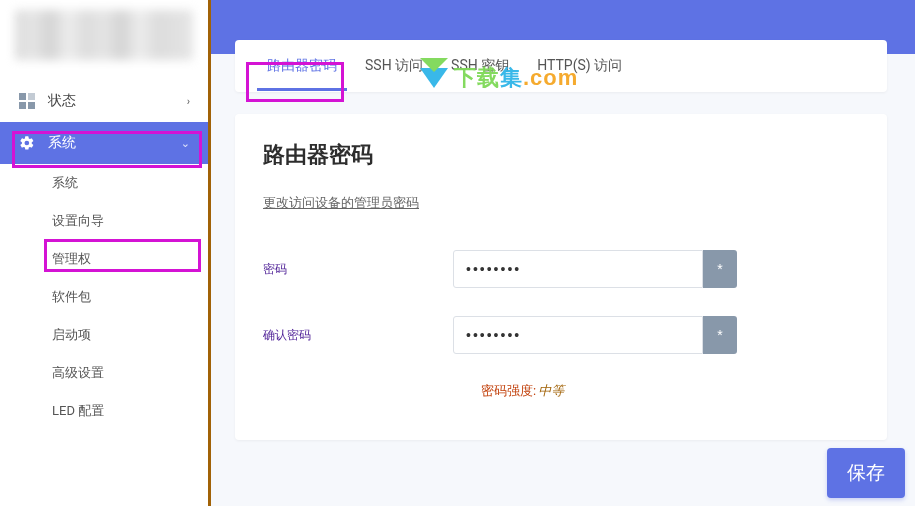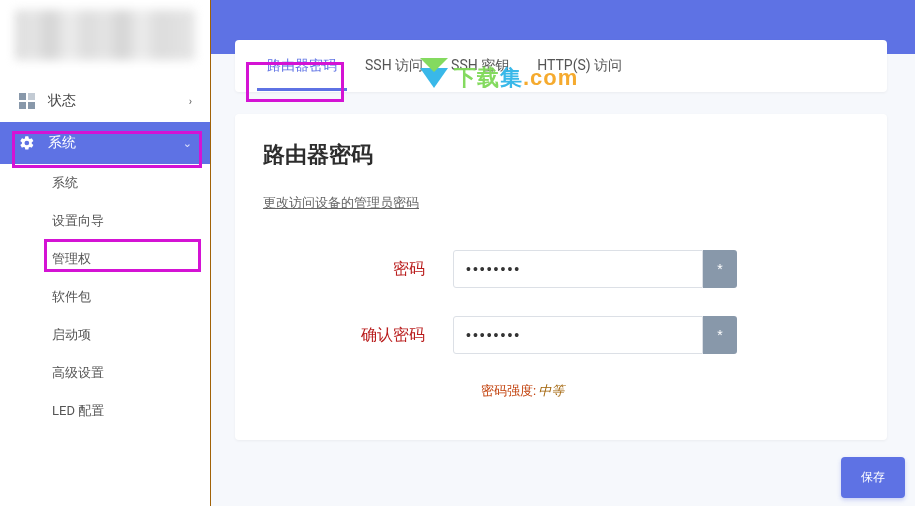--- a/index.html
+++ b/index.html
@@ -13,21 +13,21 @@
       overflow: hidden;
       position: relative;
     }
     .container { display: flex; height: 100%; }
     
     
     .sidebar {
       width: 211px;
       flex-shrink: 0;
       background: #fff;
-      border-right: 1px solid #a16207;
+      border-right: 3px solid #a16207;
       padding-top: 10px;
     }
     .brand {
       height: 50px;
       margin: 0 15px 20px 15px;
       position: relative;
     }
     .brand-blur {
       position: absolute;
       inset: 0;
@@ -154,24 +154,23 @@
       margin-bottom: 38px;
       text-decoration: underline;
     }
     .form-row {
       display: flex;
       align-items: center;
       margin-bottom: 28px;
     }
     .form-label {
       width: 190px;
-      text-align: right;
       padding-right: 28px;
-      color: #b91c1c;
-      font-size: 16px;
+      color: #4c1d95;
+      font-size: 12px;
     }
     .input-wrap {
       display:flex;
       align-items:stretch;
     }
     .text-input {
       border: 1px solid #dce0e6;
       border-radius: 3px 0 0 3px;
       padding: 10px 12px;
       width: 250px;
@@ -198,21 +197,21 @@
     
     .save-btn {
       position: absolute;
       right: 10px;
       bottom: 8px;
       background: #5e72e4;
       color:#fff;
       border:none;
       border-radius: 4px;
       padding: 12px 20px;
-      font-size: 12px;
+      font-size: 19px;
       cursor:pointer;
       box-shadow: 0 2px 4px rgba(94,114,228,.3);
     }
     
     
     .watermark {
       position: absolute;
       left: 420px; top: 63px;
       z-index: 25;
       display:flex;

